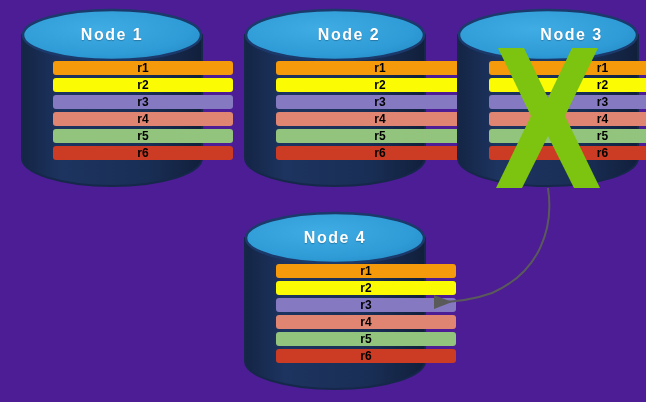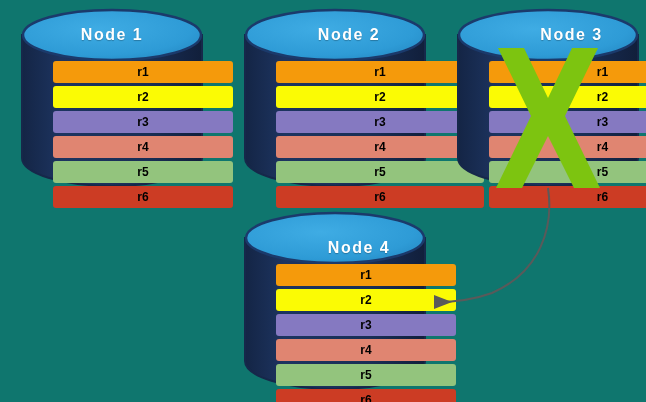--- a/index.html
+++ b/index.html
@@ -8,21 +8,21 @@
     padding: 0;
     background: #ffffff;
   }
   body {
     font-family: "Liberation Sans", sans-serif;
   }
   #canvas {
     position: relative;
     width: 646px;
     height: 402px;
-    background: #0f766e;
+    background: #4c1d95;
     overflow: hidden;
   }
   .node {
     position: absolute;
   }
   .node svg {
     position: absolute;
     left: 0;
     top: 0;
     overflow: visible;
@@ -40,21 +40,21 @@
     text-shadow: 0 1px 1px rgba(0,0,0,0.25);
     pointer-events: none;
   }
   .rows {
     position: absolute;
     left: 0;
     width: 100%;
   }
   .row-bar {
     position: relative;
-    height: 22px;
+    height: 14px;
     margin-bottom: 3px;
     border-radius: 3px;
     box-sizing: border-box;
     display: flex;
     align-items: center;
     justify-content: center;
   }
   .row-bar:last-child {
     margin-bottom: 4px;
   }
@@ -221,21 +221,21 @@
         </linearGradient>
         <radialGradient id="top4" cx="0.42" cy="0.38" r="0.75">
           <stop offset="0%" stop-color="#3FACE4"></stop>
           <stop offset="70%" stop-color="#2E9BD6"></stop>
           <stop offset="100%" stop-color="#2387C2"></stop>
         </radialGradient>
       </defs>
       <path d="M0,27 L0,150 A90,28 0 0 0 180,150 L180,27 Z" fill="url(#body4)" stroke="#16284A" stroke-width="2"></path>
       <ellipse cx="90" cy="27" rx="89" ry="25" fill="url(#top4)" stroke="#1B3A6B" stroke-width="2.5"></ellipse>
     </svg>
-    <div class="node-label" style="top:28px;padding-left:24px;">Node  4</div>
+    <div class="node-label" style="top:18px;">Node  4</div>
     <div class="rows" style="top:53px; padding:0 31px;">
       <div class="row-bar" style="background:#F59A0B;">
         <span class="row-label">r1</span>
       </div>
       <div class="row-bar" style="background:#FBFB04;">
         <span class="row-label">r2</span>
       </div>
       <div class="row-bar" style="background:#8579C1;">
         <span class="row-label">r3</span>
       </div>

